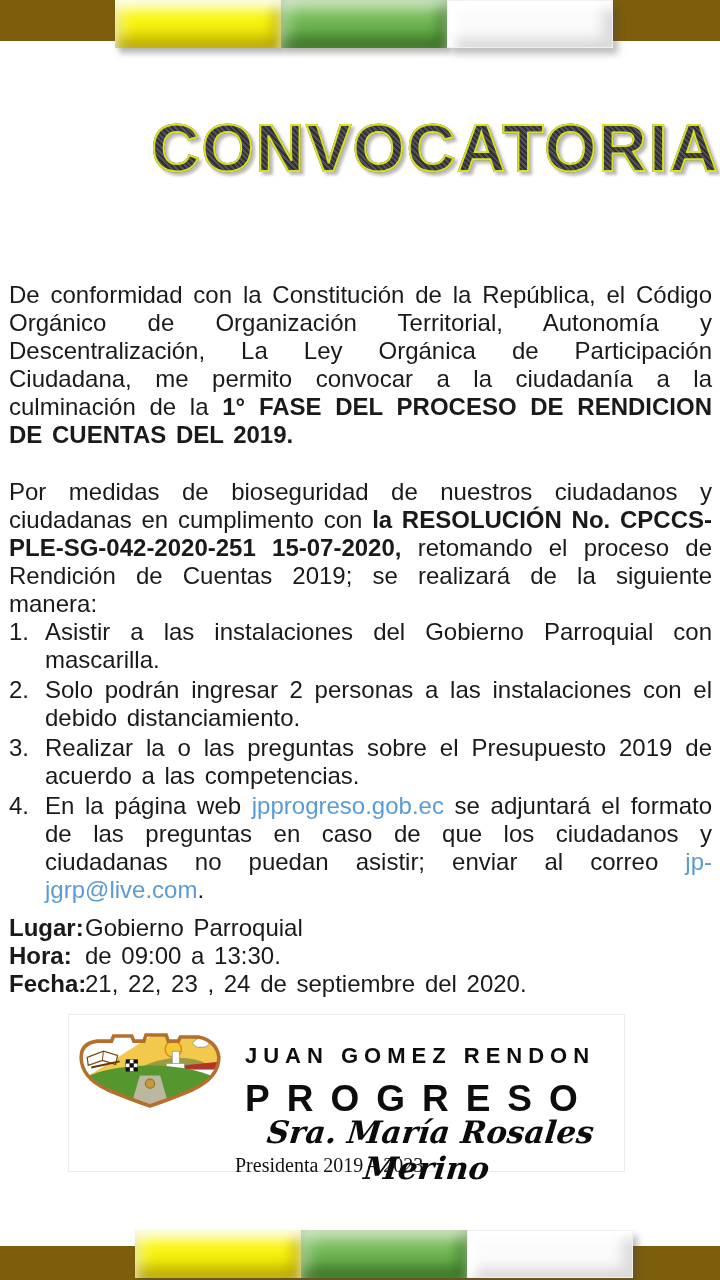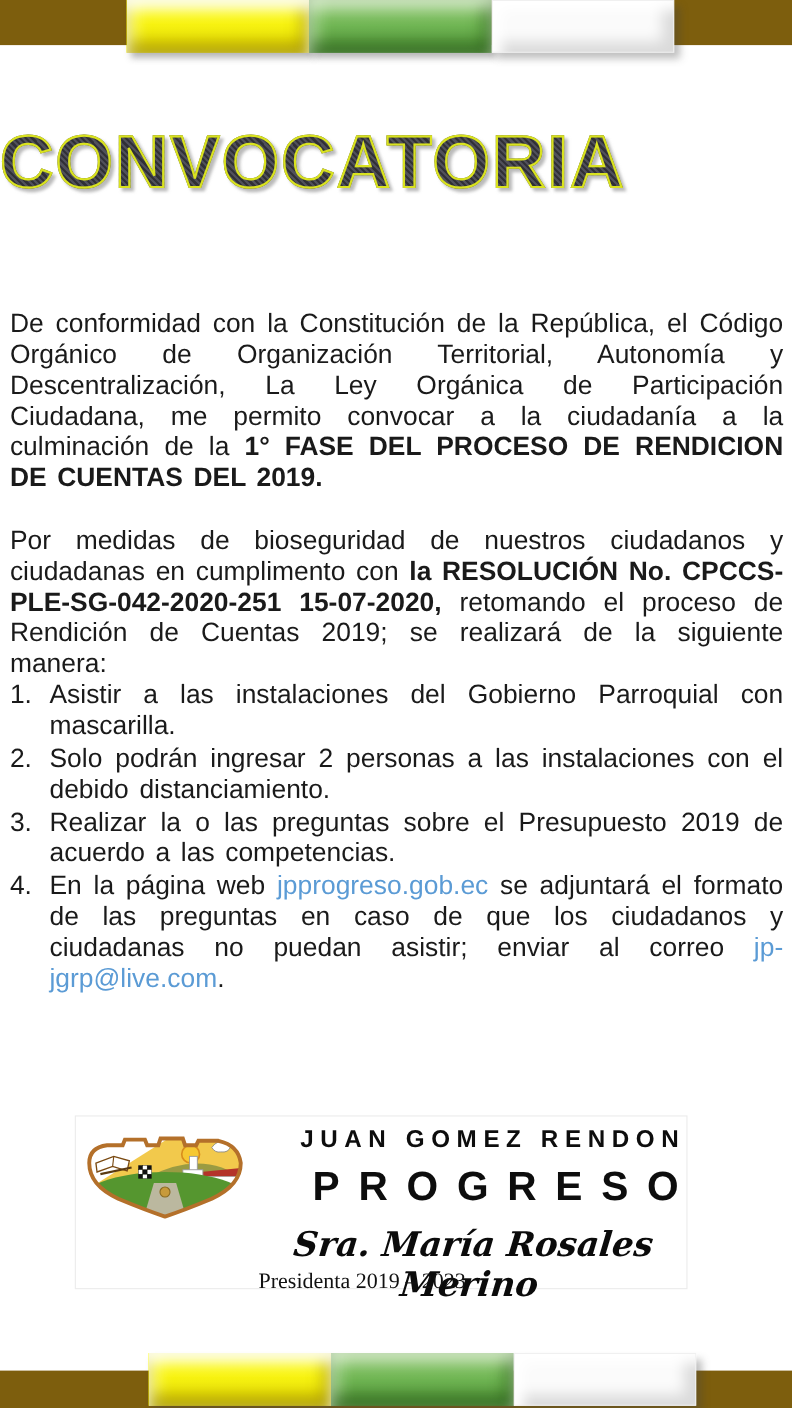--- a/index.html
+++ b/index.html
@@ -26,21 +26,21 @@
       inset 11px 0 12px rgba(215,245,195,.4),inset -11px 0 12px rgba(35,85,15,.35),
       4px 5px 6px rgba(70,70,70,.4);
   }
   .pill.p-white{
     background:#fbfbfb;
     box-shadow:inset 0 0 0 1px #f0f0f0,inset 9px 9px 12px rgba(255,255,255,1),
       inset -11px -10px 13px rgba(0,0,0,.13),5px 6px 7px rgba(70,70,70,.35);
   }
   
   .title{
-    position:absolute;top:104px;left:0;width:100%;text-align:left;
+    position:absolute;top:104px;left:0;width:100%;text-align:right;
     font-weight:bold;font-size:67px;letter-spacing:2px;line-height:1.3;
     background:repeating-linear-gradient(45deg,#51515b 0px,#51515b 2px,#303036 2px,#303036 4px);
     -webkit-background-clip:text;background-clip:text;
     color:transparent;-webkit-text-fill-color:transparent;
     -webkit-text-stroke:2px var(--title-outline);
     filter:drop-shadow(3px 3px 1.5px rgba(130,130,130,.55));
   }
   
   .content{
     position:absolute;top:281px;left:9px;right:8px;
@@ -56,21 +56,21 @@
   ol.steps .txt{flex:1;text-align:justify;}
   .link{color:var(--link-blue);cursor:pointer;}
   .details div{line-height:28px;}
   .details .lbl{display:inline-block;width:76px;font-weight:bold;}
   
   .logo{
     position:absolute;left:68px;top:1014px;width:557px;height:158px;
     background:#fff;border:1px solid #ececec;box-sizing:border-box;
   }
   .crest{position:absolute;left:6px;top:16px;}
-  .logo-text{position:absolute;left:176px;top:8px;width:372px;text-align:right;color:#0d0d0d;}
+  .logo-text{position:absolute;left:176px;top:28px;width:372px;text-align:left;color:#0d0d0d;}
   .org1{font-size:22px;font-weight:bold;letter-spacing:6px;margin-right:-6px;line-height:25px;}
   .org2{font-size:37px;font-weight:bold;letter-spacing:17px;margin-right:-17px;line-height:36px;margin-top:13px;}
   .org3{font-size:23px;font-weight:bold;letter-spacing:9px;margin-right:-9px;line-height:26px;}
   .sig{
     position:absolute;left:166px;right:2px;top:99px;text-align:center;
     font-family:"DejaVu Serif",serif;font-style:italic;font-weight:bold;
     font-size:31px;transform:skewX(-6deg);color:#0b0b0b;
   }
   .role{
     position:absolute;left:166px;right:2px;top:139px;text-align:left;
@@ -104,20 +104,25 @@
     <li>
       <span class="num">3.</span>
       <span class="txt">Realizar la o las preguntas sobre el Presupuesto 2019 de acuerdo a las competencias.</span>
     </li>
     <li>
       <span class="num">4.</span>
       <span class="txt"><span>En la página web </span><a class="link">jpprogreso.gob.ec </a><span>se adjuntará el formato de las preguntas en caso de que los ciudadanos y ciudadanas no puedan asistir; enviar al correo </span><a class="link">jp-jgrp@live.com</a><span>.</span></span>
     </li>
   </ol>
 
+  <div class="details">
+    <div><span class="lbl">Lugar:</span><span>Gobierno Parroquial</span></div>
+    <div><span class="lbl">Hora:</span><span>de 09:00 a 13:30.</span></div>
+    <div><span class="lbl">Fecha:</span><span>21, 22, 23 , 24 de septiembre del 2020.</span></div>
+  </div>
 </div>
 
 <div class="logo">
   <svg class="crest" viewBox="0 0 148 78" width="150" height="79" aria-hidden="true">
     <defs>
       <clipPath id="sh">
         <path d="M6,26 Q6,12 22,10 L36,10 L38,5 L56,5 L58,10 L68,10 L70,4 L90,4 L92,10 L102,10 L104,6 L122,6 Q140,10 142,26 Q142,46 116,58 Q92,68 74,74 Q56,68 32,58 Q6,46 6,26 Z"></path>
       </clipPath>
     </defs>
     <g clip-path="url(#sh)">

